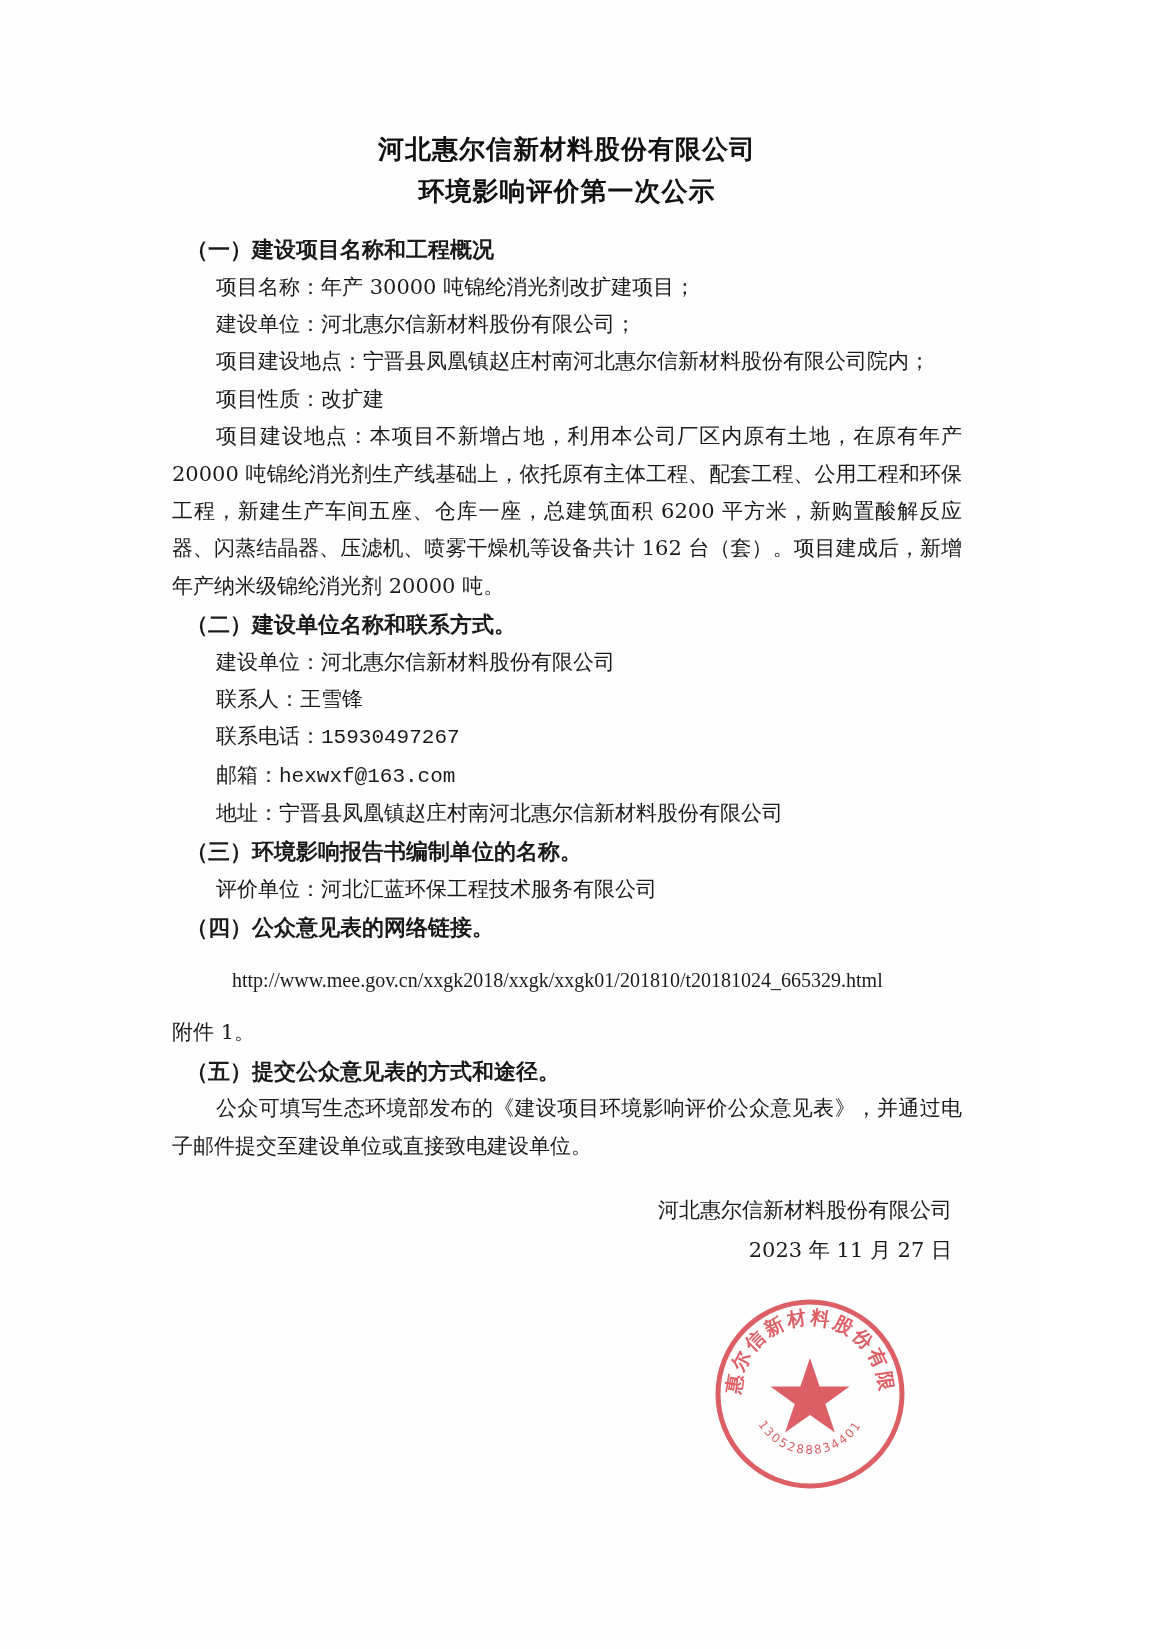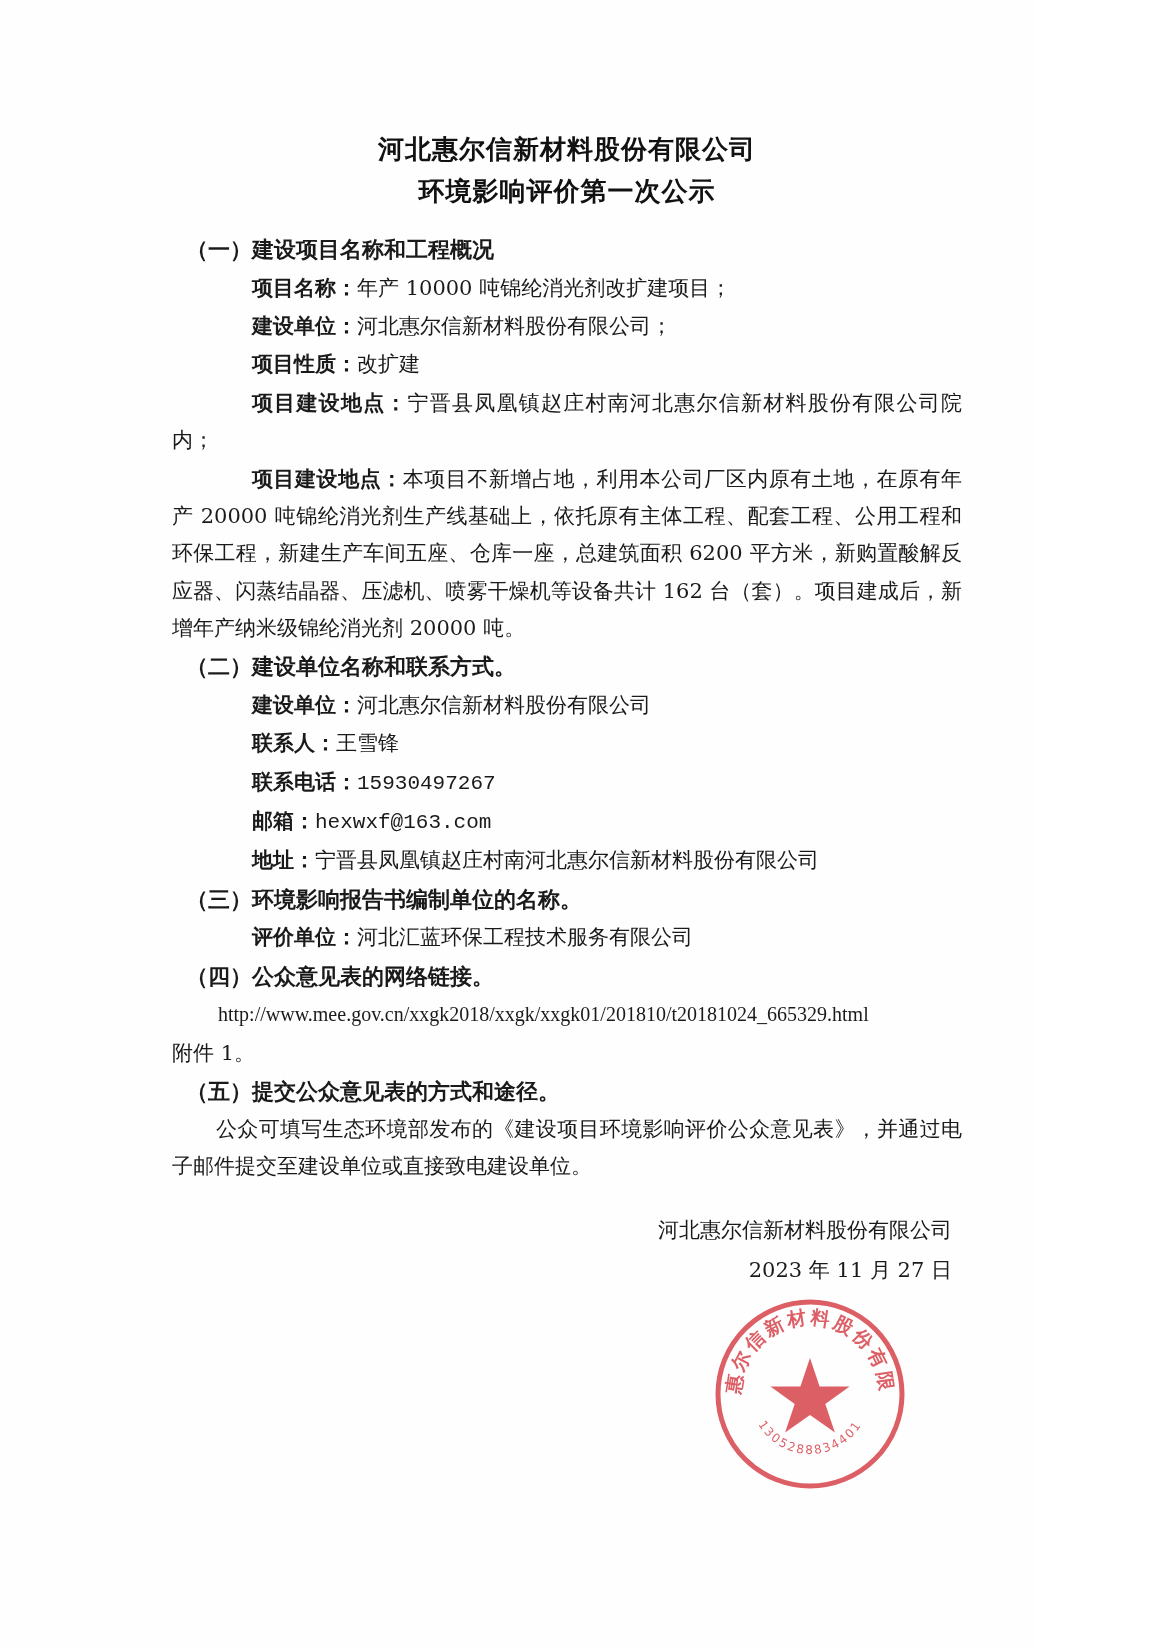--- a/index.html
+++ b/index.html
@@ -46,31 +46,30 @@
     text-indent: 14px;
   }
   p.para {
     font-size: 21px;
     line-height: 1.78;
     margin: 0;
     text-indent: 44px;
     text-align: justify;
   }
   .lbl {
-    font-weight: bold;
-    margin-left: 36px;
+    font-weight: normal;
   }
   .mono-ish {
     font-family: Liberation Mono, monospace;
   }
   .url-line {
     font-size: 20px;
     line-height: 1.78;
     text-indent: 44px;
-    margin: 2px;
+    margin: 16px;
     font-family: "Liberation Serif", serif;
     word-break: break-all;
   }
   .sign-block {
     margin-top: 26px;
     text-align: right;
     padding-right: 10px;
   }
   .sign-line {
     font-size: 21px;
@@ -93,24 +92,24 @@
 <div class="page">
 
   <div class="content">
 
     <div class="title-block">
       <div class="title-line">河北惠尔信新材料股份有限公司</div>
       <div class="title-line">环境影响评价第一次公示</div>
     </div>
 
     <div class="section-head">（一）建设项目名称和工程概况</div>
-    <p class="para"><span class="lbl">项目名称：</span><span>年产 10000 吨锦纶消光剂改扩建项目；</span></p>
+    <p class="para"><span class="lbl">项目名称：</span><span>年产 30000 吨锦纶消光剂改扩建项目；</span></p>
     <p class="para"><span class="lbl">建设单位：</span><span>河北惠尔信新材料股份有限公司；</span></p>
+    <p class="para"><span class="lbl">项目建设地点：</span><span>宁晋县凤凰镇赵庄村南河北惠尔信新材料股份有限公司院内；</span></p>
     <p class="para"><span class="lbl">项目性质：</span><span>改扩建</span></p>
-    <p class="para"><span class="lbl">项目建设地点：</span><span>宁晋县凤凰镇赵庄村南河北惠尔信新材料股份有限公司院内；</span></p>
     <p class="para"><span class="lbl">项目建设地点：</span><span>本项目不新增占地，利用本公司厂区内原有土地，在原有年产 20000 吨锦纶消光剂生产线基础上，依托原有主体工程、配套工程、公用工程和环保工程，新建生产车间五座、仓库一座，总建筑面积 6200 平方米，新购置酸解反应器、闪蒸结晶器、压滤机、喷雾干燥机等设备共计 162 台（套）。项目建成后，新增年产纳米级锦纶消光剂 20000 吨。</span></p>
 
     <div class="section-head">（二）建设单位名称和联系方式。</div>
     <p class="para"><span class="lbl">建设单位：</span><span>河北惠尔信新材料股份有限公司</span></p>
     <p class="para"><span class="lbl">联系人：</span><span>王雪锋</span></p>
     <p class="para"><span class="lbl">联系电话：</span><span class="mono-ish">15930497267</span></p>
     <p class="para"><span class="lbl">邮箱：</span><span class="mono-ish">hexwxf@163.com</span></p>
     <p class="para"><span class="lbl">地址：</span><span>宁晋县凤凰镇赵庄村南河北惠尔信新材料股份有限公司</span></p>
 
     <div class="section-head">（三）环境影响报告书编制单位的名称。</div>

